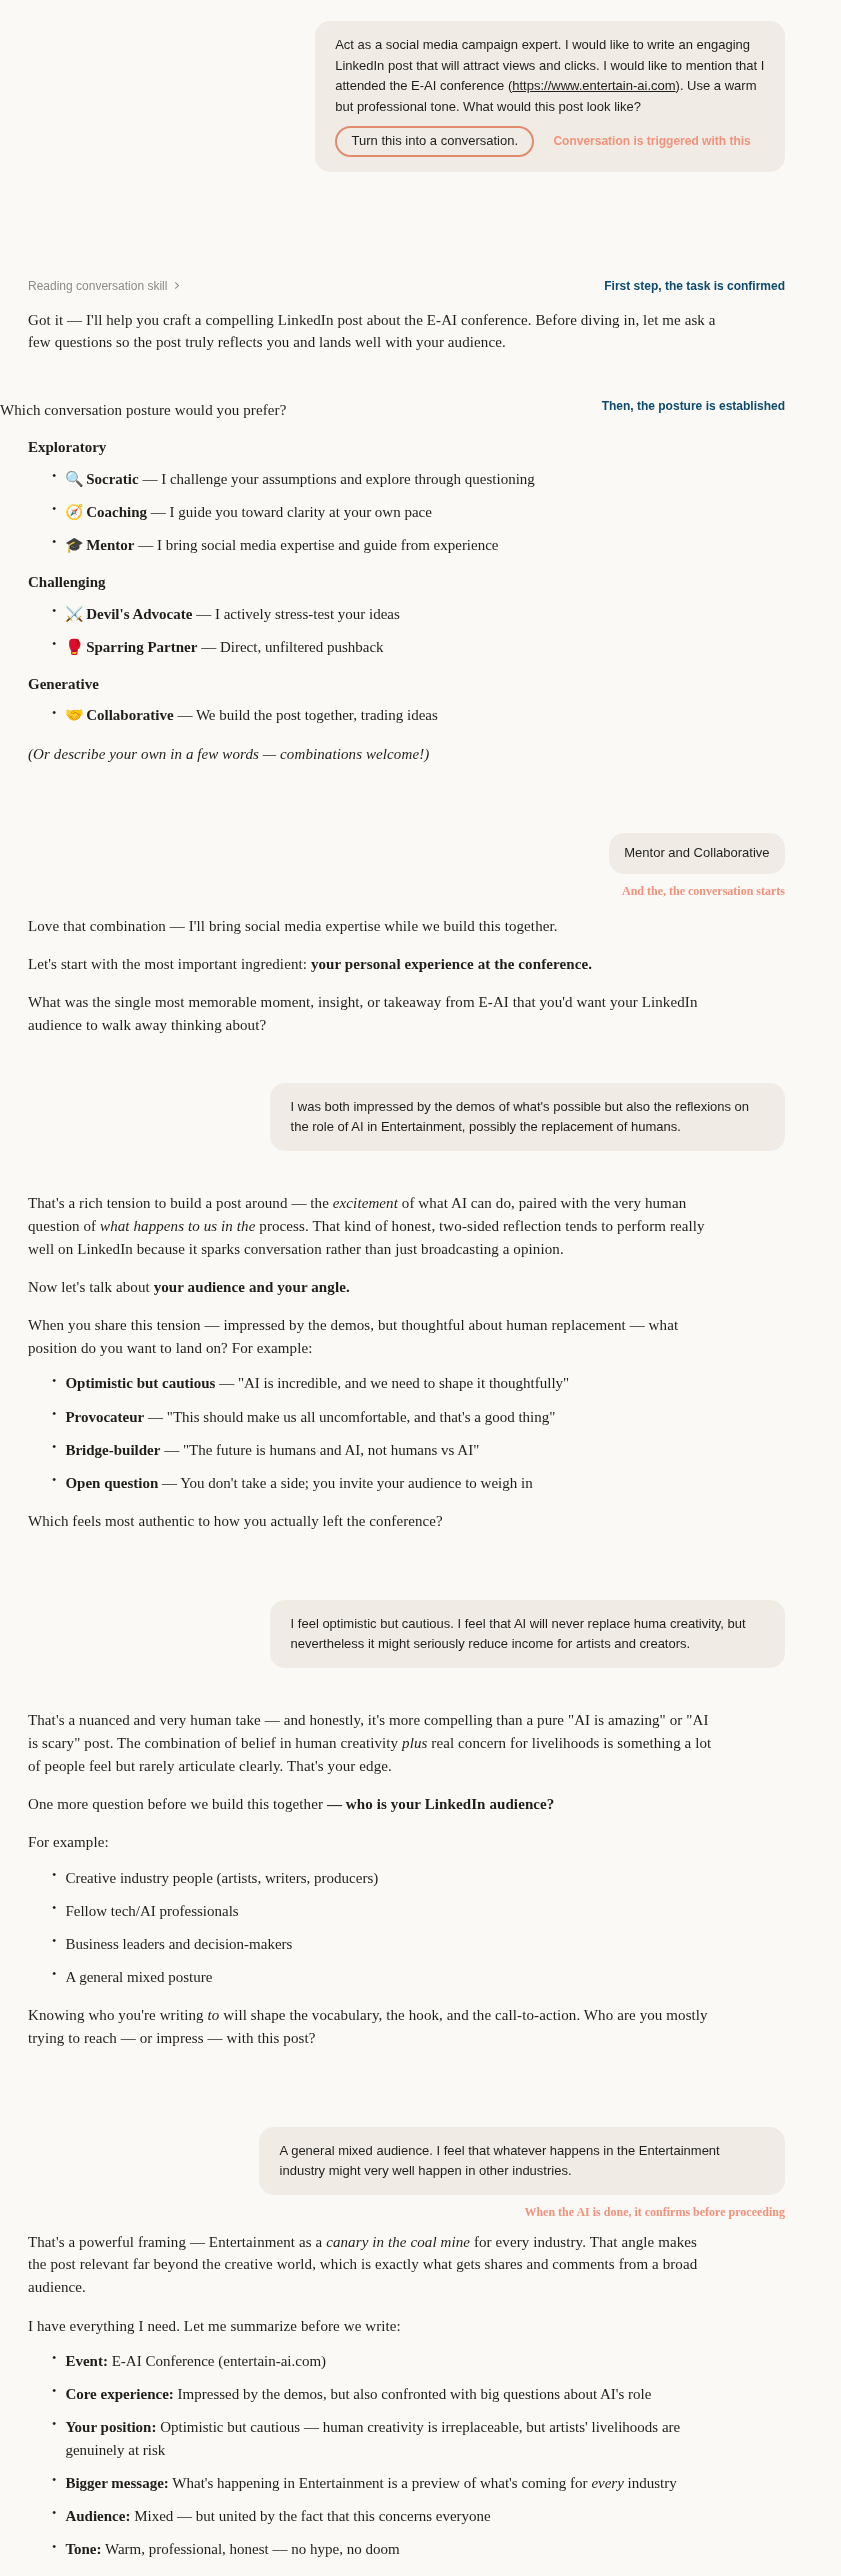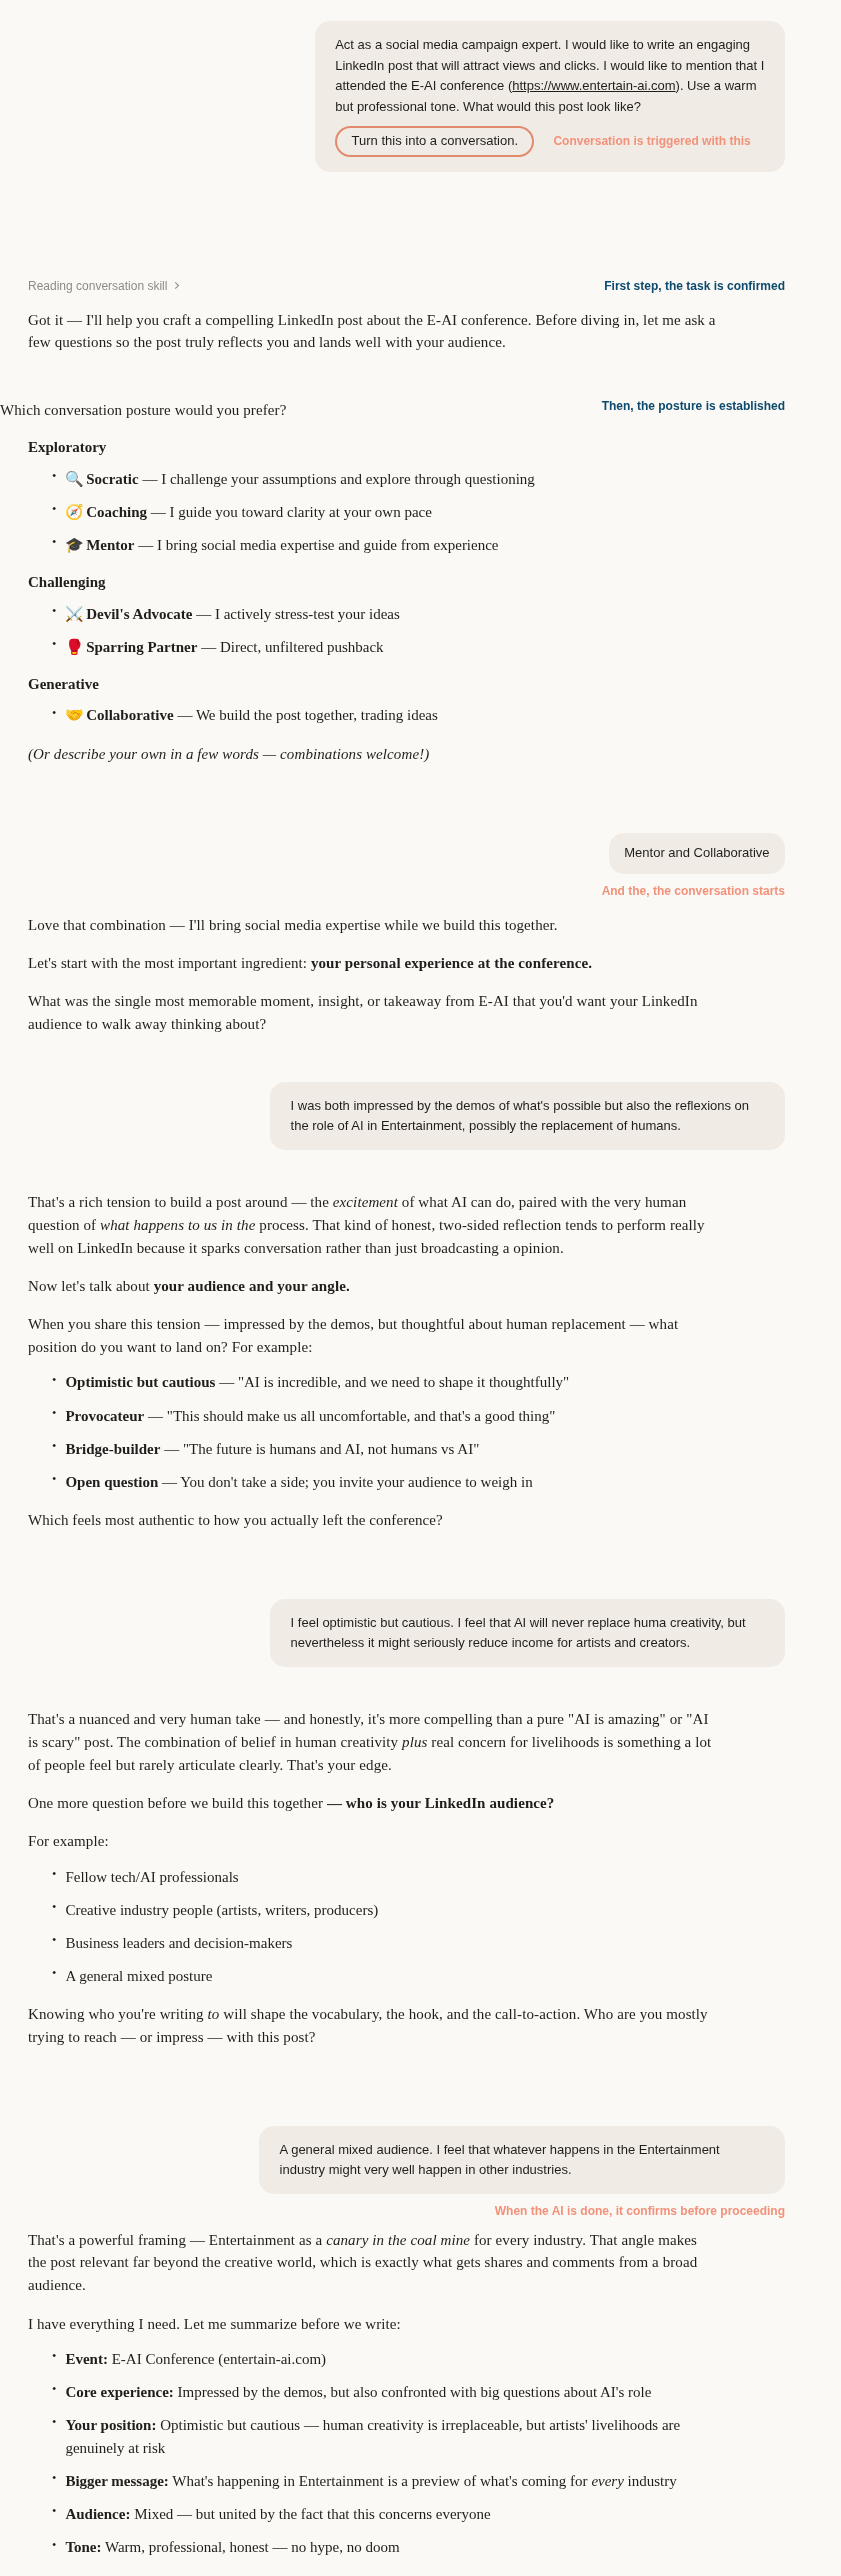--- a/index.html
+++ b/index.html
@@ -106,21 +106,21 @@
   .chip-note {
     font-family: "Liberation Sans", "DejaVu Sans", sans-serif;
     font-weight: bold;
     font-size: 12px;
     color: #f3917a;
     white-space: nowrap;
   }
 
   
   .annot {
-    font-family: Liberation Sans, sans-serif;
+    font-family: Liberation Serif, serif;
     font-weight: bold;
     font-size: 12px;
     color: #f3917a;
     text-align: right;
     padding-right: 57px;
   }
 
   
   .skill-line {
     font-family: "Liberation Sans", "DejaVu Sans", sans-serif;
@@ -273,22 +273,22 @@
     <div class="bubble" style="max-width:515px;">I feel optimistic but cautious. I feel that AI will never replace huma creativity, but nevertheless it might seriously reduce income for artists and creators.</div>
   </div>
 
   <div class="spacer-80"></div>
 
   <div class="body-col">
     <p class="para"><span>That's a nuanced and very human take — and honestly, it's more compelling than a pure "AI is amazing" or "AI is scary" post. The combination of belief in human creativity </span><i>plus</i><span> real concern for livelihoods is something a lot of people feel but rarely articulate clearly. That's your edge.</span></p>
     <p class="para"><span>One more question before we build this together </span><b>— who is your LinkedIn audience?</b></p>
     <p class="para tight">For example:</p>
     <ul class="bullets">
+      <li>Creative industry people (artists, writers, producers)</li>
       <li>Fellow tech/AI professionals</li>
-      <li>Creative industry people (artists, writers, producers)</li>
       <li>Business leaders and decision-makers</li>
       <li>A general mixed posture</li>
     </ul>
     <p class="para"><span>Knowing who you're writing </span><i>to</i><span> will shape the vocabulary, the hook, and the call-to-action. Who are you mostly trying to reach — or impress — with this post?</span></p>
   </div>
 
   <div class="spacer-120"></div>
 
   <div class="bubble-row">
     <div class="bubble" style="max-width:526px;">A general mixed audience. I feel that whatever happens in the Entertainment industry might very well happen in other industries.</div>

